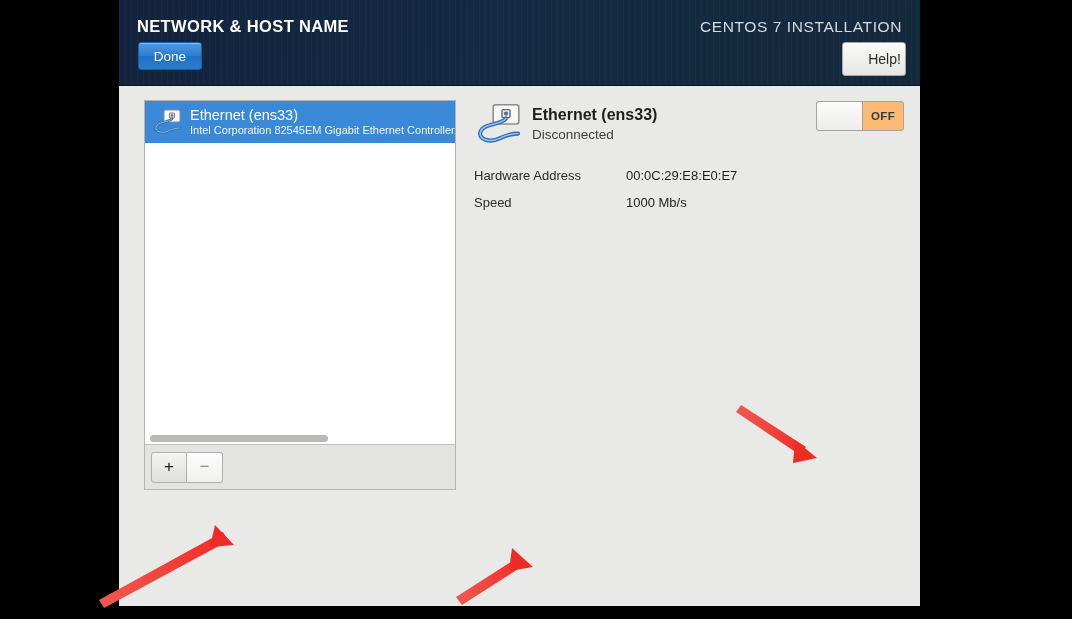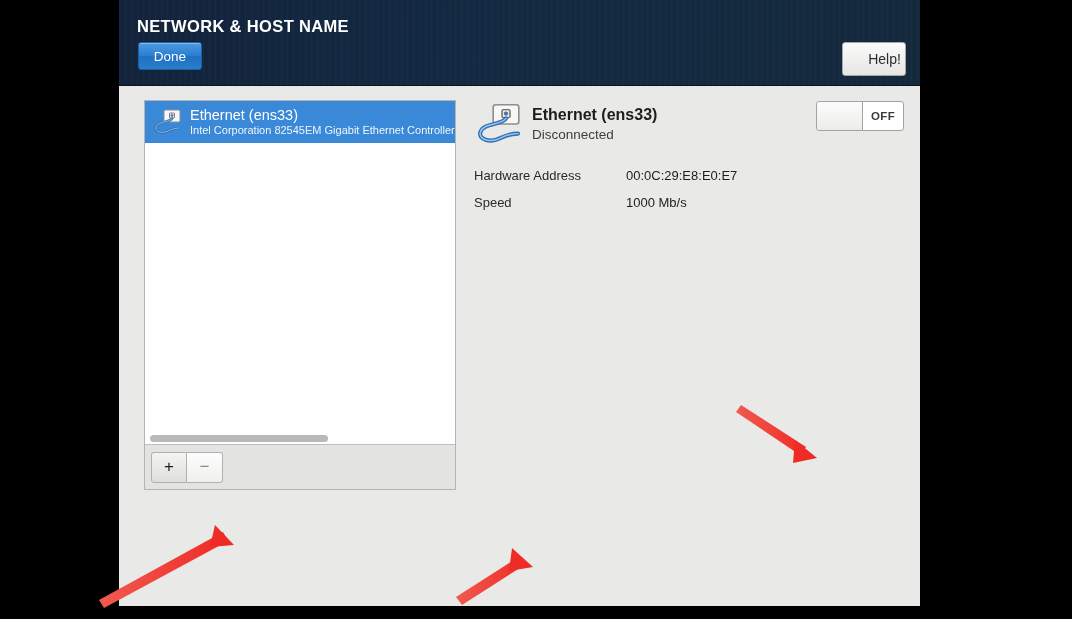--- a/index.html
+++ b/index.html
@@ -261,21 +261,21 @@
   }
 
   #power-toggle {
     position: absolute;
     right: 0;
     top: 1px;
     width: 88px;
     height: 30px;
     border: 1px solid #a3a3a1;
     border-radius: 3px;
-    background: #ffffff;
+    background: #fdba74;
     display: flex;
     cursor: pointer;
     overflow: hidden;
   }
   #toggle-knob {
     width: 46px;
     height: 100%;
     background: linear-gradient(180deg, #fcfcfc 0%, #ececea 100%);
     border-right: 1px solid #a3a3a1;
     border-radius: 2px 0 0 2px;
@@ -341,20 +341,21 @@
 
   <div id="window">
 
     <div id="header">
       <div class="hdr-title">NETWORK &amp; HOST NAME</div>
 
       <div id="done-button">
         <span>Done</span>
       </div>
 
+      <div class="hdr-product">CENTOS 7 INSTALLATION</div>
 
 
       <div id="help-button">
         <span>Help!</span>
       </div>
     </div>
 
     <div id="body">
 
       <div id="device-panel">

